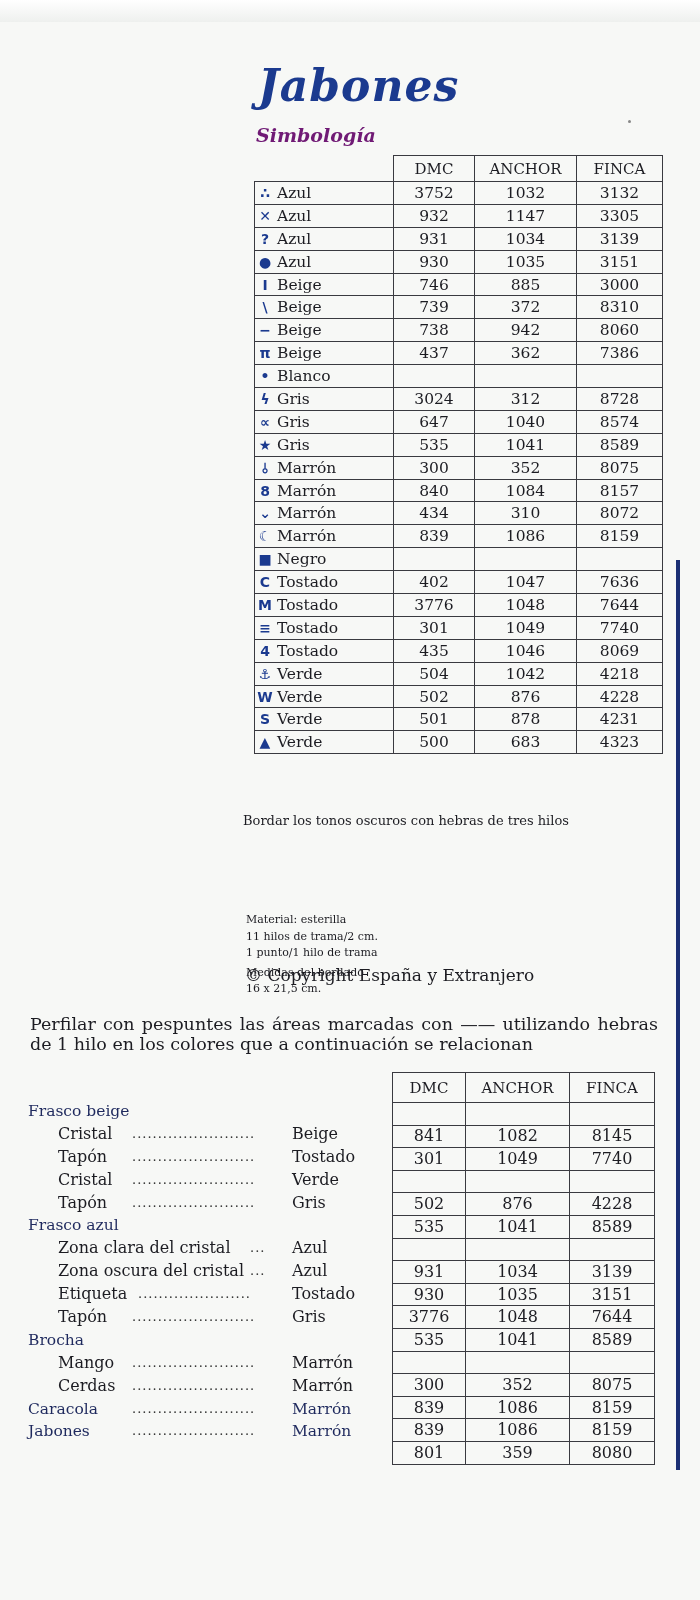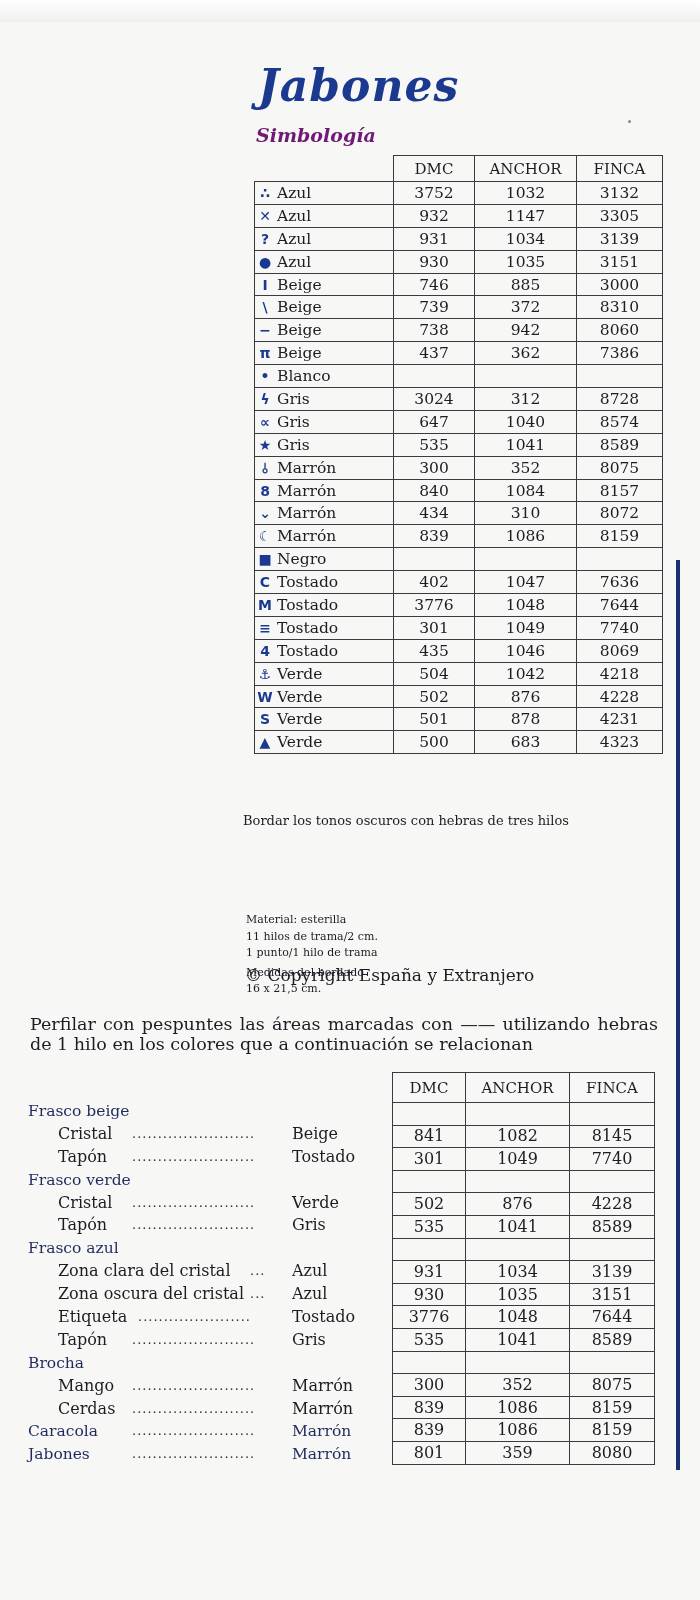--- a/index.html
+++ b/index.html
@@ -267,25 +267,20 @@
     <div class="part-row">
       <span class="label">Cristal</span>
       <span class="dots">........................</span>
       <span class="color">Beige</span>
     </div>
     <div class="part-row">
       <span class="label">Tapón</span>
       <span class="dots">........................</span>
       <span class="color">Tostado</span>
     </div>
-    <div class="part-row group">
-      <span class="label">Frasco verde</span>
-      <span class="dots"></span>
-      <span class="color"></span>
-    </div>
     <div class="part-row">
       <span class="label">Cristal</span>
       <span class="dots">........................</span>
       <span class="color">Verde</span>
     </div>
     <div class="part-row">
       <span class="label">Tapón</span>
       <span class="dots">........................</span>
       <span class="color">Gris</span>
     </div>

